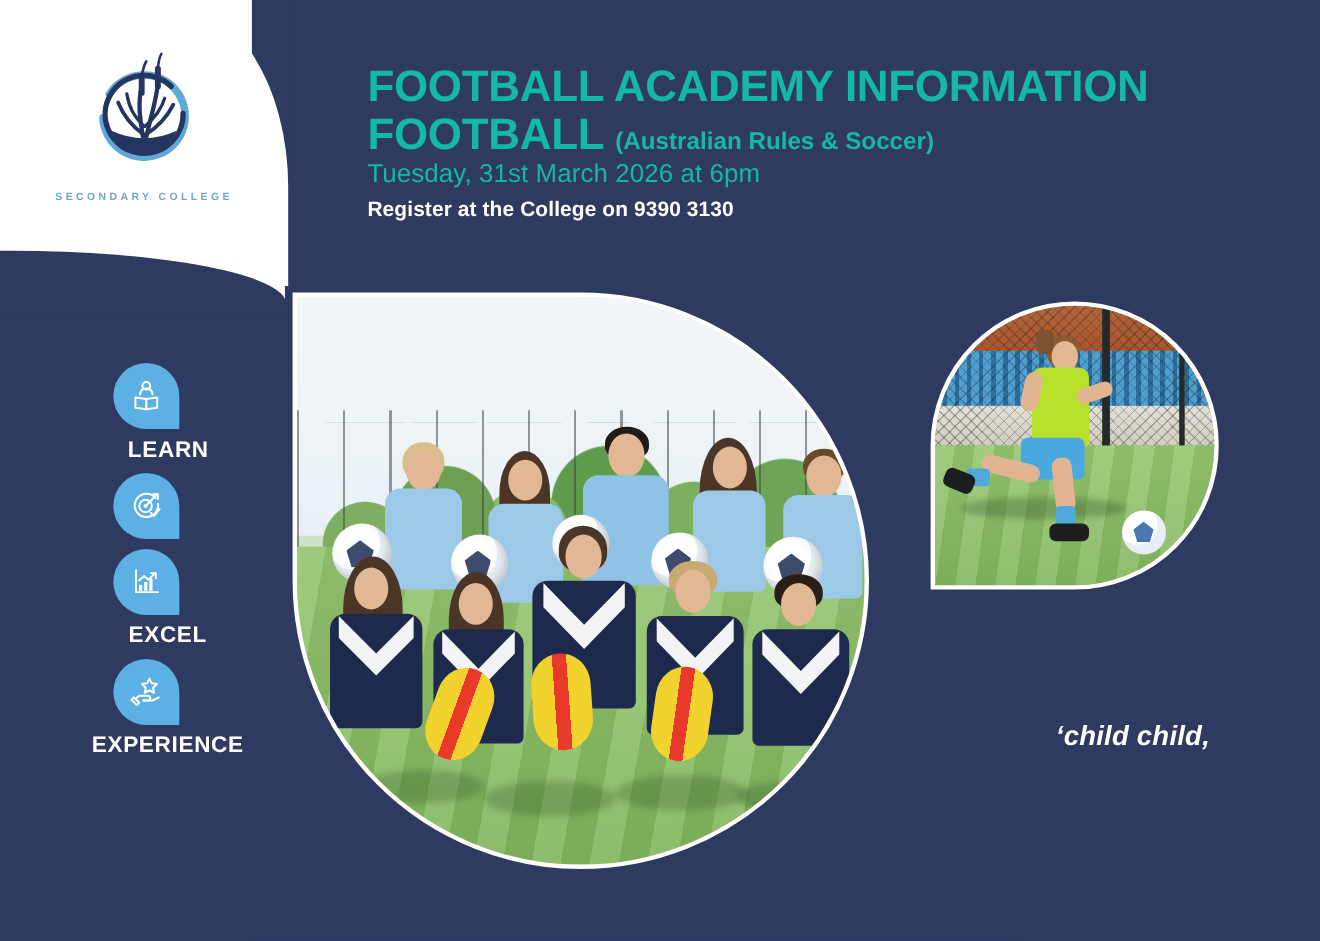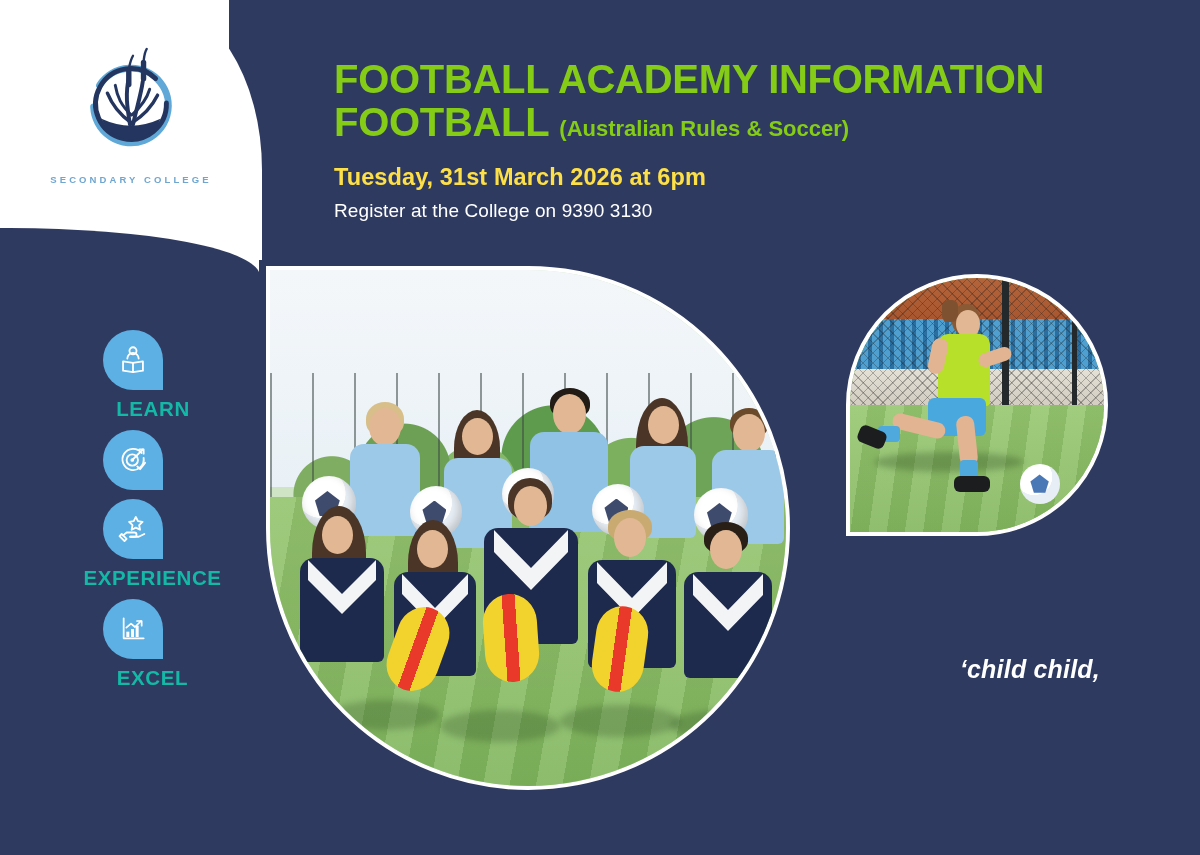--- a/index.html
+++ b/index.html
@@ -45,48 +45,48 @@
     line-height:1;
   }
   .logo-sub {
     font-size:9.5px; color:#6fa6d0; letter-spacing:3.1px; font-weight:600;
     margin-top:7px;
   }
 
   
   .header { position:absolute; left:334px; top:58px; width:800px; }
   .h-title {
-    color:#84cc16; font-size:40px; font-weight:800; line-height:1.08;
+    color:#14b8a6; font-size:40px; font-weight:800; line-height:1.08;
     letter-spacing:-0.3px;
   }
   .h-title .sub {
     font-size:22px; font-weight:700; letter-spacing:0; margin-left:10px;
     white-space:nowrap;
   }
   .h-date {
-    margin-top:20px; color:#fde047; font-size:23.5px; font-weight:700;
+    color:#14b8a6; font-size:23.5px; font-weight:400;
     letter-spacing:.1px;
   }
   .h-reg {
-    margin-top:9px; color:#ffffff; font-size:19px; font-weight:400;
+    margin-top:9px; color:#ffffff; font-size:19px; font-weight:700;
     letter-spacing:.1px;
   }
 
   
   .rail { position:absolute; left:0px; top:330px; width:260px; }
   .rail-item { text-align:center; margin-bottom:9px; }
   .badge {
     width:60px; height:60px; margin:0 auto 7px;
     background:#5cb0e4;
     border-radius:50% 50% 0 50%;
     display:flex; align-items:center; justify-content:center;
   }
   .badge svg { display:block; }
   .rail-label {
-    color:#14b8a6; font-size:20.5px; font-weight:800; letter-spacing:.6px;
+    color:#ffffff; font-size:20.5px; font-weight:800; letter-spacing:.6px;
   }
   .rail-item:nth-child(1) .badge { margin-left:103px; }
   .rail-item:nth-child(2) .badge { margin-left:103px; }
   .rail-item:nth-child(3) .badge { margin-left:103px; }
   .rail-item:nth-child(4) .badge { margin-left:103px; }
   .rail-item:nth-child(1) .rail-label { margin-left:46px; }
   .rail-item:nth-child(2) .rail-label { margin-left:45px; }
   .rail-item:nth-child(3) .rail-label { margin-left:45px; }
   .rail-item:nth-child(4) .rail-label { margin-left:45px; }
 
@@ -237,42 +237,42 @@
           <circle cx="23" cy="24" r="2.6" fill="#ffffff" stroke="none"></circle>
           <path d="M23,24 L38,9"></path>
           <path d="M33,9 h6 v6"></path>
           <path d="M30,33 l4,4 7,-9"></path>
         </svg>
       </div>
     </div>
 
     <div class="rail-item">
       <div class="badge">
-        <svg viewBox="0 0 48 48" width="34" height="34" fill="none" stroke="#ffffff" stroke-width="2.6" stroke-linecap="round" stroke-linejoin="round">
-          <path d="M28,7 l3,6 6.5,1 -4.8,4.6 1.2,6.5 -5.9,-3.1 -5.9,3.1 1.2,-6.5 -4.8,-4.6 6.5,-1 z"></path>
-          <path d="M10,33 l5,-4 11,0 a3,3 0 0,1 0,6 h-6"></path>
-          <path d="M20,35 h12 l8,-4"></path>
-          <path d="M8,31 l-3,3 7,7 3,-3 z"></path>
-        </svg>
-      </div>
-      <div class="rail-label">EXPERIENCE</div>
-    </div>
-
-    <div class="rail-item">
-      <div class="badge">
         <svg viewBox="0 0 48 48" width="32" height="32" fill="none" stroke="#ffffff" stroke-width="2.6" stroke-linecap="round" stroke-linejoin="round">
           <path d="M10,8 v30 h30"></path>
           <rect x="14" y="28" width="4.5" height="8" fill="#ffffff" stroke="none"></rect>
           <rect x="21" y="24" width="4.5" height="12" fill="#ffffff" stroke="none"></rect>
           <rect x="28" y="19" width="4.5" height="17" fill="#ffffff" stroke="none"></rect>
           <path d="M14,22 l7,-6 6,5 9,-9"></path>
           <path d="M30,12 h7 v7"></path>
         </svg>
       </div>
       <div class="rail-label">EXCEL</div>
+    </div>
+
+    <div class="rail-item">
+      <div class="badge">
+        <svg viewBox="0 0 48 48" width="34" height="34" fill="none" stroke="#ffffff" stroke-width="2.6" stroke-linecap="round" stroke-linejoin="round">
+          <path d="M28,7 l3,6 6.5,1 -4.8,4.6 1.2,6.5 -5.9,-3.1 -5.9,3.1 1.2,-6.5 -4.8,-4.6 6.5,-1 z"></path>
+          <path d="M10,33 l5,-4 11,0 a3,3 0 0,1 0,6 h-6"></path>
+          <path d="M20,35 h12 l8,-4"></path>
+          <path d="M8,31 l-3,3 7,7 3,-3 z"></path>
+        </svg>
+      </div>
+      <div class="rail-label">EXPERIENCE</div>
     </div>
 
   </div>
 
   <div class="team-photo">
     <div class="tp-inner">
       <div class="tp-sky"></div>
       <div class="tp-trees"></div>
       <div class="tp-fencepoles"></div>
       <div class="tp-grass"></div>

